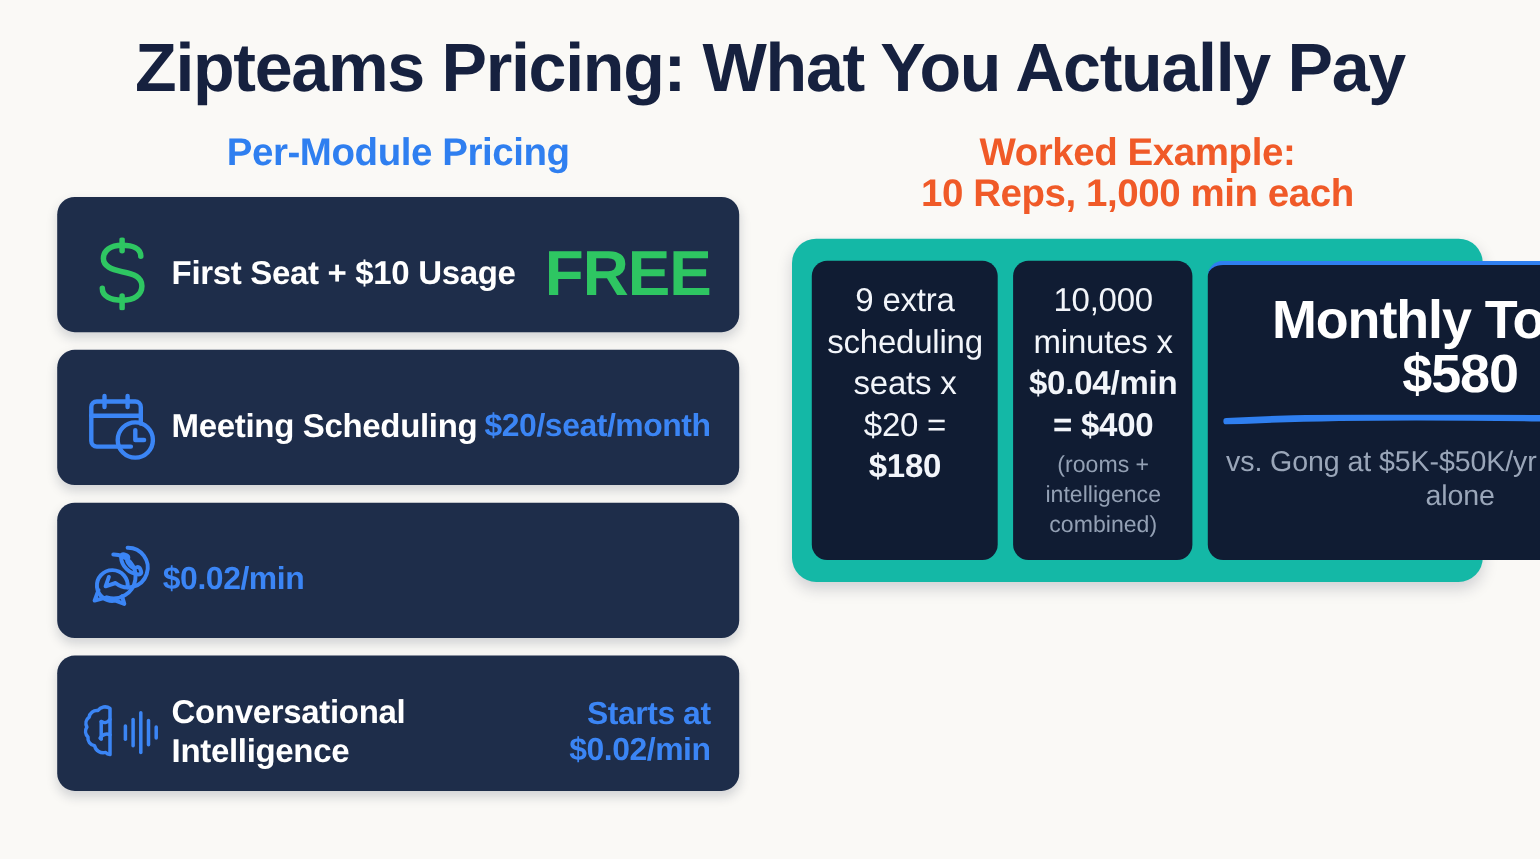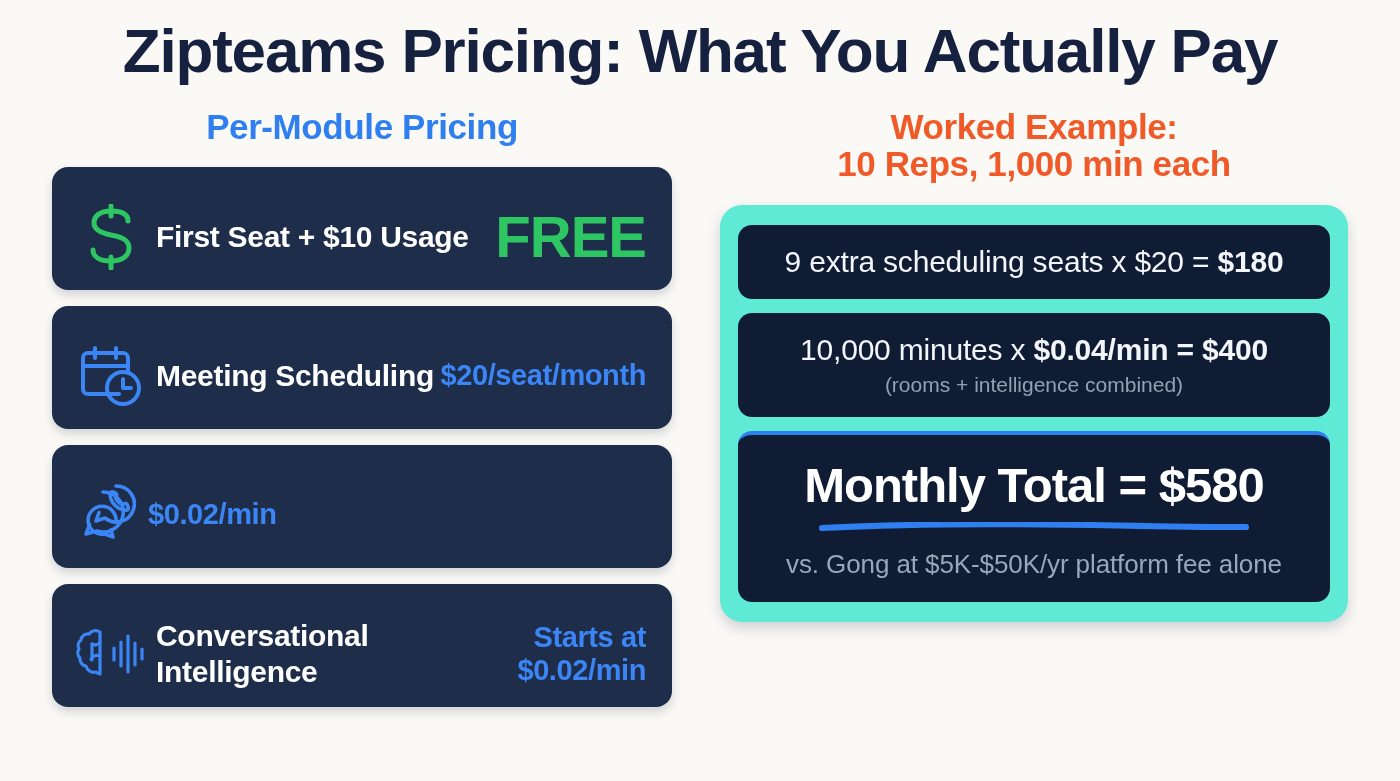--- a/index.html
+++ b/index.html
@@ -14,21 +14,21 @@
   }
 
   
   .page-title {
     text-align: center;
     color: #16213f;
     font-size: 62px;
     font-weight: 700;
     letter-spacing: -1.2px;
     line-height: 1;
-    padding-top: 20px;
+    padding-top: 32px;
     white-space: nowrap;
   }
 
   
   .columns {
     display: flex;
     padding: 0 52px;
     margin-top: 26px;
     align-items: flex-start;
     gap: 48px;
@@ -81,25 +81,25 @@
     line-height: 1.14;
     letter-spacing: -0.4px;
     white-space: pre-line;
   }
   .module-price.free  { color: #2ec662; font-size: 58px; letter-spacing: -1px; text-align: right; }
   .module-price.blue  { color: #3b85f5; font-size: 29px; }
 
   
   .example-panel {
     margin-top: 22px;
-    background: #5eead4;
+    background: #14b8a6;
     border-radius: 22px;
     padding: 20px 18px;
     display: flex;
-    flex-direction: column;
+    flex-direction: row;
     gap: 14px;
     box-shadow: 0 6px 14px rgba(20,30,55,0.18);
   }
   .example-row {
     background: #101c33;
     border-radius: 14px;
     padding: 18px 14px;
     text-align: center;
   }
   .example-row .line {

